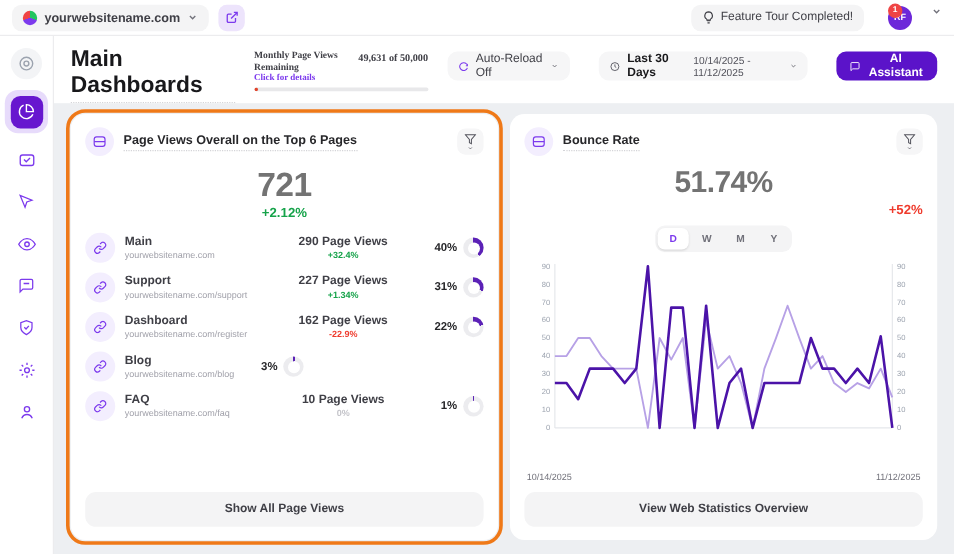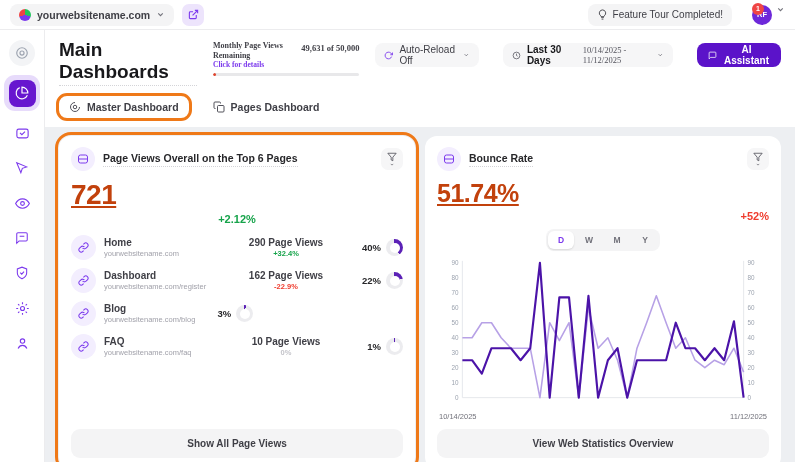--- a/index.html
+++ b/index.html
@@ -9,21 +9,21 @@
 
   
   .topbar { height:30px; background:#fff; border-bottom:1px solid #ececee; display:flex; align-items:center; padding:0 10px; gap:8px; }
   .site-select { display:flex; align-items:center; gap:6px; background:#f4f4f5; border-radius:8px; height:22px; padding:0 9px; cursor:pointer; }
   .favicon { width:12px; height:12px; border-radius:50%; background:conic-gradient(#22c55e 0 30%, #7c3aed 30% 70%, #ef4444 70% 100%); }
   .site-name { font-size:10.5px; font-weight:bold; color:#3f3f46; }
   .chev { color:#71717a; }
   .icon-btn-purple { width:22px; height:22px; border-radius:7px; background:#ede4fc; color:#7c3aed; display:flex; align-items:center; justify-content:center; cursor:pointer; }
   .topbar-right { margin-left:auto; display:flex; align-items:center; gap:8px; }
   .feature-pill { display:flex; align-items:center; gap:5px; background:#f4f4f5; border-radius:8px; height:22px; padding:0 9px; font-size:10px; color:#3f3f46; cursor:pointer; }
-  .avatar-wrap { display:flex; gap:4px; cursor:pointer; position:relative;padding-left:12px; }
+  .avatar-wrap { display:flex; gap:16px; cursor:pointer; position:relative;padding-left:12px; }
   .avatar { width:20px; height:20px; border-radius:50%; background:#6d28d9; color:#fff; font-size:7.5px; font-weight:bold; display:flex; align-items:center; justify-content:center; }
   .notif-badge { position:absolute; left:12px; top:-2px; min-width:12px; height:12px; border-radius:7px; background:#ef4444; color:#fff; font-size:7px; font-weight:bold; display:flex; align-items:center; justify-content:center; padding:0 3px; }
 
   
   .sidebar { position:absolute; top:30px; left:0; bottom:0; width:45px; background:#fff; border-right:1px solid #ececee; display:flex; flex-direction:column; align-items:center; padding-top:10px; gap:9px; }
   .side-btn { width:26px; height:26px; border-radius:50%; display:flex; align-items:center; justify-content:center; color:#7c3aed; cursor:pointer; }
   .side-btn.gray { background:#f3f4f6; color:#9ca3af; }
   .side-active-halo { width:36px; height:36px; border-radius:11px; background:#e7dbfb; display:flex; align-items:center; justify-content:center; cursor:pointer; }
   .side-active { width:27px; height:27px; border-radius:8px; background:#6716cf; color:#fff; display:flex; align-items:center; justify-content:center; }
 
@@ -34,36 +34,36 @@
   .quota { width:168px; margin-top:2px;font-family:Liberation Serif, serif; }
   .quota-top { display:flex; align-items:flex-start; gap:6px; }
   .quota-label { font-size:8px; font-weight:bold; color:#3f3f46; line-height:1.2; }
   .quota-link { font-size:7.5px; color:#7c3aed; font-weight:bold; cursor:pointer; }
   .quota-value { font-size:8.5px; font-weight:bold; color:#3f3f46; white-space:nowrap; margin-top:2px; }
   .quota-bar { margin-top:4px; height:3px; border-radius:2px; background:#e8e8ea; overflow:hidden; }
   .quota-fill { height:100%; background:#e0442c; border-radius:2px; }
   .header-actions { margin-left:auto; display:flex; align-items:center; gap:24px; margin-top:4px; }
   .pill { display:flex; align-items:center; gap:6px; background:#f6f6f7; border-radius:8px; height:24px; padding:0 9px; font-size:10px; color:#3f3f46; cursor:pointer; }
   .pill b { font-size:10px; color:#18181b; }
-  .pill .dates { font-size:8.5px; color:#52525b;font-family:Liberation Serif, serif; }
+  .pill .dates { font-size:8.5px; color:#52525b; }
   .ai-btn { display:flex; align-items:center; gap:6px; background:#5b13c9; color:#fff; border:none; border-radius:8px; height:24px; padding:0 11px; font-size:10px; font-weight:bold; font-family:inherit; cursor:pointer; }
 
   .tabs-row { display:flex; align-items:center; gap:14px; padding:10px 14px 9px 14px; }
   .tab { display:flex; align-items:center; gap:6px; font-size:10.5px; font-weight:bold; color:#3f3f46; padding:5px 10px; border-radius:8px; cursor:pointer; }
   .tab.active { background:#fff; outline:3px solid #ef7918; outline-offset:0px; }
   .tab .ticon { color:#52525b; }
 
   .content { flex:1; background:#edeff2; padding:9px 14px 12px 14px; display:flex; gap:10px; }
   .card { background:#fff; border-radius:12px; padding:11px 12px; flex:1; display:flex; flex-direction:column; }
   .card.annotated { outline:3px solid #ef7918; outline-offset:1px; }
   .card-head { display:flex; align-items:center; gap:8px; }
   .card-icon { width:24px; height:24px; border-radius:50%; background:#f3eefe; color:#7c3aed; display:flex; align-items:center; justify-content:center; }
   .card-title { font-size:10.5px; font-weight:bold; color:#27272a; border-bottom:1px dotted #d4d4d8; padding-bottom:2px; }
   .filter-btn { margin-left:auto; width:22px; height:22px; border-radius:7px; background:#f6f6f7; color:#52525b; display:flex; flex-direction:column; align-items:center; justify-content:center; cursor:pointer; }
-  .big-num { font-size:28px; font-weight:bold; color:#c2410c; margin-top:8px; letter-spacing:-0.5px;text-decoration:underline; }
+  .big-num { text-align:center; font-size:28px; font-weight:bold; color:#737373; margin-top:8px; letter-spacing:-0.5px; }
   .big-num.sm { font-size:25px; }
   .big-change { text-align:center; font-size:11px; font-weight:bold; margin-top:2px; }
   .big-change.up { color:#16a34a; } .big-change.down { color:#ef3b2d;text-align:right; }
 
   
   .rows { margin-top:6px; flex:1; }
   .prow { display:flex; align-items:center; height:33px; }
   .prow-icon { width:25px; height:25px; border-radius:50%; background:#f3eefe; color:#7c3aed; display:flex; align-items:center; justify-content:center; flex:0 0 auto; }
   .prow-texts { margin-left:8px; min-width:0; }
   .prow-name { font-size:10px; font-weight:bold; color:#3f3f46; }
@@ -222,36 +222,20 @@
       </div>
       <button class="ai-btn">
         <svg width="11" height="11" viewBox="0 0 24 24" fill="none" stroke="currentColor" stroke-width="2">
             <path d="M21 15a2 2 0 0 1-2 2H7l-4 4V5a2 2 0 0 1 2-2h14a2 2 0 0 1 2 2z"></path>
           </svg>
         <span>AI Assistant</span>
       </button>
     </div>
   </div>
 
-  <div class="tabs-row">
-    <div class="tab active">
-      <svg class="ticon" width="12" height="12" viewBox="0 0 24 24" fill="none" stroke="currentColor" stroke-width="2">
-          <path d="M21 12a9 9 0 1 1-9-9"></path>
-          <circle cx="12" cy="12" r="3.5"></circle>
-        </svg>
-      <span>Master Dashboard</span>
-    </div>
-    <div class="tab">
-      <svg class="ticon" width="12" height="12" viewBox="0 0 24 24" fill="none" stroke="currentColor" stroke-width="2">
-          <rect x="9" y="9" width="13" height="13" rx="2"></rect>
-          <path d="M5 15H4a2 2 0 0 1-2-2V4a2 2 0 0 1 2-2h9a2 2 0 0 1 2 2v1"></path>
-        </svg>
-      <span>Pages Dashboard</span>
-    </div>
-  </div>
 
   <div class="content">
 
     <div class="card annotated">
       <div class="card-head">
         <div class="card-icon">
           <svg width="12" height="12" viewBox="0 0 24 24" fill="none" stroke="currentColor" stroke-width="2">
               <rect x="3" y="4" width="18" height="16" rx="4"></rect>
               <line x1="3" y1="12" x2="21" y2="12"></line>
               <line x1="8" y1="8" x2="8" y2="8.01"></line>
@@ -273,29 +257,47 @@
 
       <div class="rows" id="page-rows">
           <div class="prow">
             <div class="prow-icon">
               <svg width="11" height="11" viewBox="0 0 24 24" fill="none" stroke="currentColor" stroke-width="2.2">
                 <path d="M10 13a5 5 0 0 0 7.54.54l3-3a5 5 0 0 0-7.07-7.07l-1.72 1.71"></path>
                 <path d="M14 11a5 5 0 0 0-7.54-.54l-3 3a5 5 0 0 0 7.07 7.07l1.71-1.71"></path>
               </svg>
             </div>
             <div class="prow-texts">
-              <div class="prow-name">Home</div>
+              <div class="prow-name">Main</div>
               <div class="prow-url">yourwebsitename.com</div>
             </div>
             <div class="prow-views">
               <div class="prow-views-num">290 Page Views</div>
               <div class="prow-change up">+32.4%</div>
             </div>
             <div class="prow-pct">40%</div>
             <div class="donut" style="background: conic-gradient(rgb(91, 33, 182) 0deg, rgb(91, 33, 182) 40%, rgb(236, 236, 239) 40%, rgb(236, 236, 239) 100%);"></div>
+          </div>
+          <div class="prow">
+            <div class="prow-icon">
+              <svg width="11" height="11" viewBox="0 0 24 24" fill="none" stroke="currentColor" stroke-width="2.2">
+                <path d="M10 13a5 5 0 0 0 7.54.54l3-3a5 5 0 0 0-7.07-7.07l-1.72 1.71"></path>
+                <path d="M14 11a5 5 0 0 0-7.54-.54l-3 3a5 5 0 0 0 7.07 7.07l1.71-1.71"></path>
+              </svg>
+            </div>
+            <div class="prow-texts">
+              <div class="prow-name">Support</div>
+              <div class="prow-url">yourwebsitename.com/support</div>
+            </div>
+            <div class="prow-views">
+              <div class="prow-views-num">227 Page Views</div>
+              <div class="prow-change up">+1.34%</div>
+            </div>
+            <div class="prow-pct">31%</div>
+            <div class="donut" style="background: conic-gradient(rgb(91, 33, 182) 0deg, rgb(91, 33, 182) 31%, rgb(236, 236, 239) 31%, rgb(236, 236, 239) 100%);"></div>
           </div>
           <div class="prow">
             <div class="prow-icon">
               <svg width="11" height="11" viewBox="0 0 24 24" fill="none" stroke="currentColor" stroke-width="2.2">
                 <path d="M10 13a5 5 0 0 0 7.54.54l3-3a5 5 0 0 0-7.07-7.07l-1.72 1.71"></path>
                 <path d="M14 11a5 5 0 0 0-7.54-.54l-3 3a5 5 0 0 0 7.07 7.07l1.71-1.71"></path>
               </svg>
             </div>
             <div class="prow-texts">
               <div class="prow-name">Dashboard</div>

